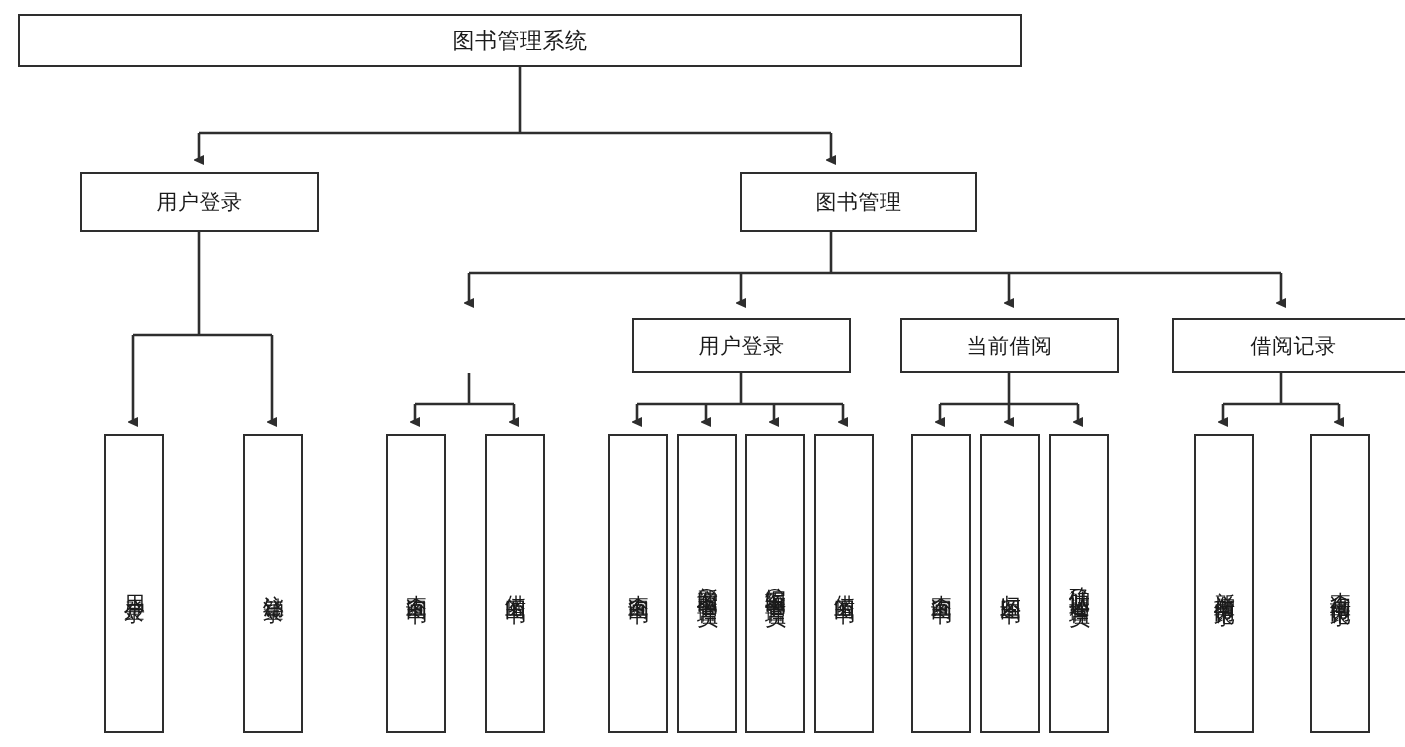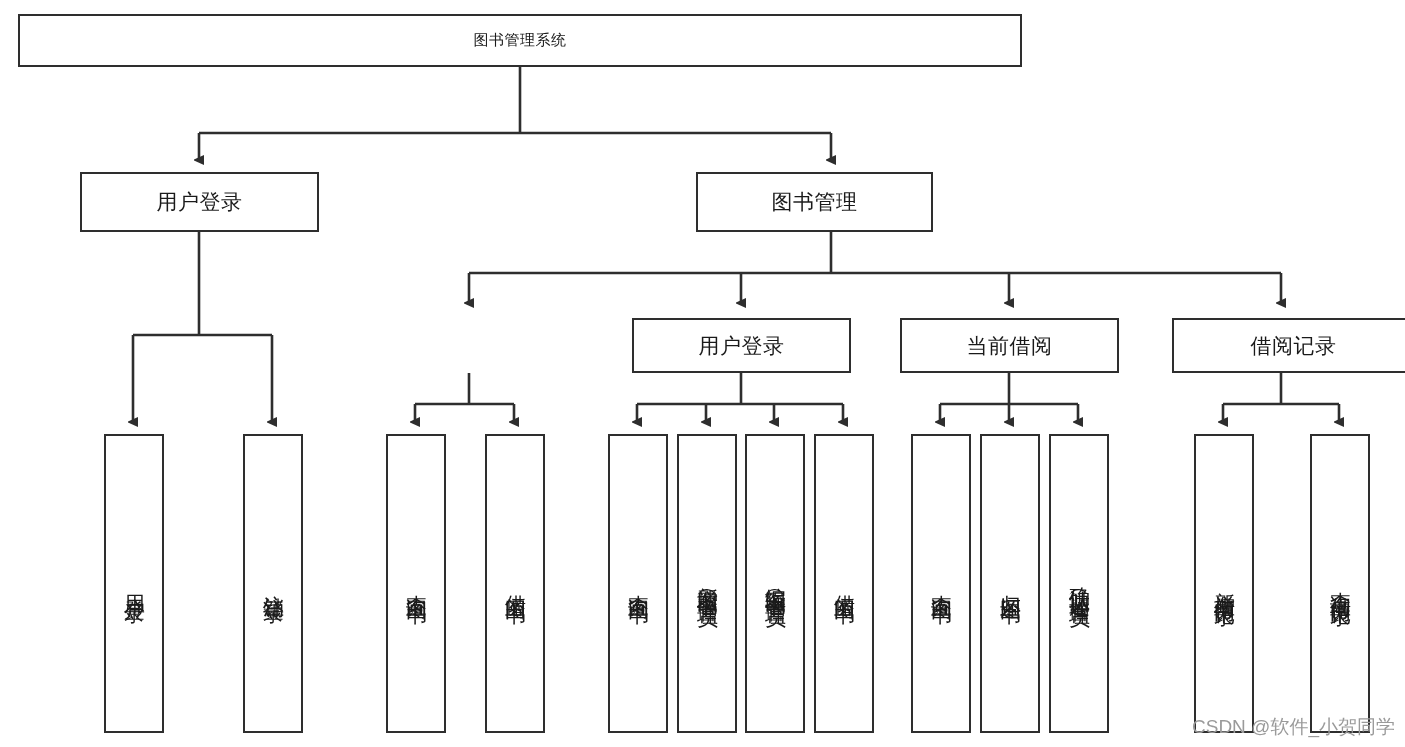--- a/index.html
+++ b/index.html
@@ -30,21 +30,21 @@
     display: flex;
     align-items: center;
     justify-content: center;
     color: #1a1a1a;
     letter-spacing: 0.5px;
   }
   .node.h {
     font-size: 21px;
   }
   .node.root {
-    font-size: 15px;
+    font-size: 22px;
   }
   .node.v {
     writing-mode: vertical-rl;
     text-orientation: upright;
     font-size: 21px;
     line-height: 1.18;
     letter-spacing: 3px;
     padding: 6px 0;
     align-items: center;
     justify-content: center;
@@ -118,21 +118,21 @@
     </g>
   </svg>
 
   <div class="node root" style="left:18px; top:14px; width:1004px; height:53px;">
     <span>图书管理系统</span>
   </div>
 
   <div class="node h" style="left:80px; top:172px; width:239px; height:60px;">
     <span>用户登录</span>
   </div>
-  <div class="node h" style="left:696px; top:172px; width:237px; height:60px;">
+  <div class="node h" style="left:740px; top:172px; width:237px; height:60px;">
     <span>图书管理</span>
   </div>
 
   <div class="node h" style="left:632px; top:318px; width:219px; height:55px;">
     <span>用户登录</span>
   </div>
   <div class="node h" style="left:900px; top:318px; width:219px; height:55px;text-align:center;">
     <span>当前借阅</span>
   </div>
   <div class="node h" style="left:1172px; top:318px; width:243px; height:55px;">
@@ -176,15 +176,14 @@
     <span class="vtxt">确认归还（管理员）</span>
   </div>
 
   <div class="node v" style="left:1194px; top:434px; width:60px; height:299px;">
     <span class="vtxt">新增借阅记录</span>
   </div>
   <div class="node v" style="left:1310px; top:434px; width:60px; height:299px;">
     <span class="vtxt">查询借阅记录</span>
   </div>
 
-  <div class="watermark" style="left:1192px; top:714px;">CSDN @软件_小贺同学</div>
 
 </div>
 
 </body></html>

